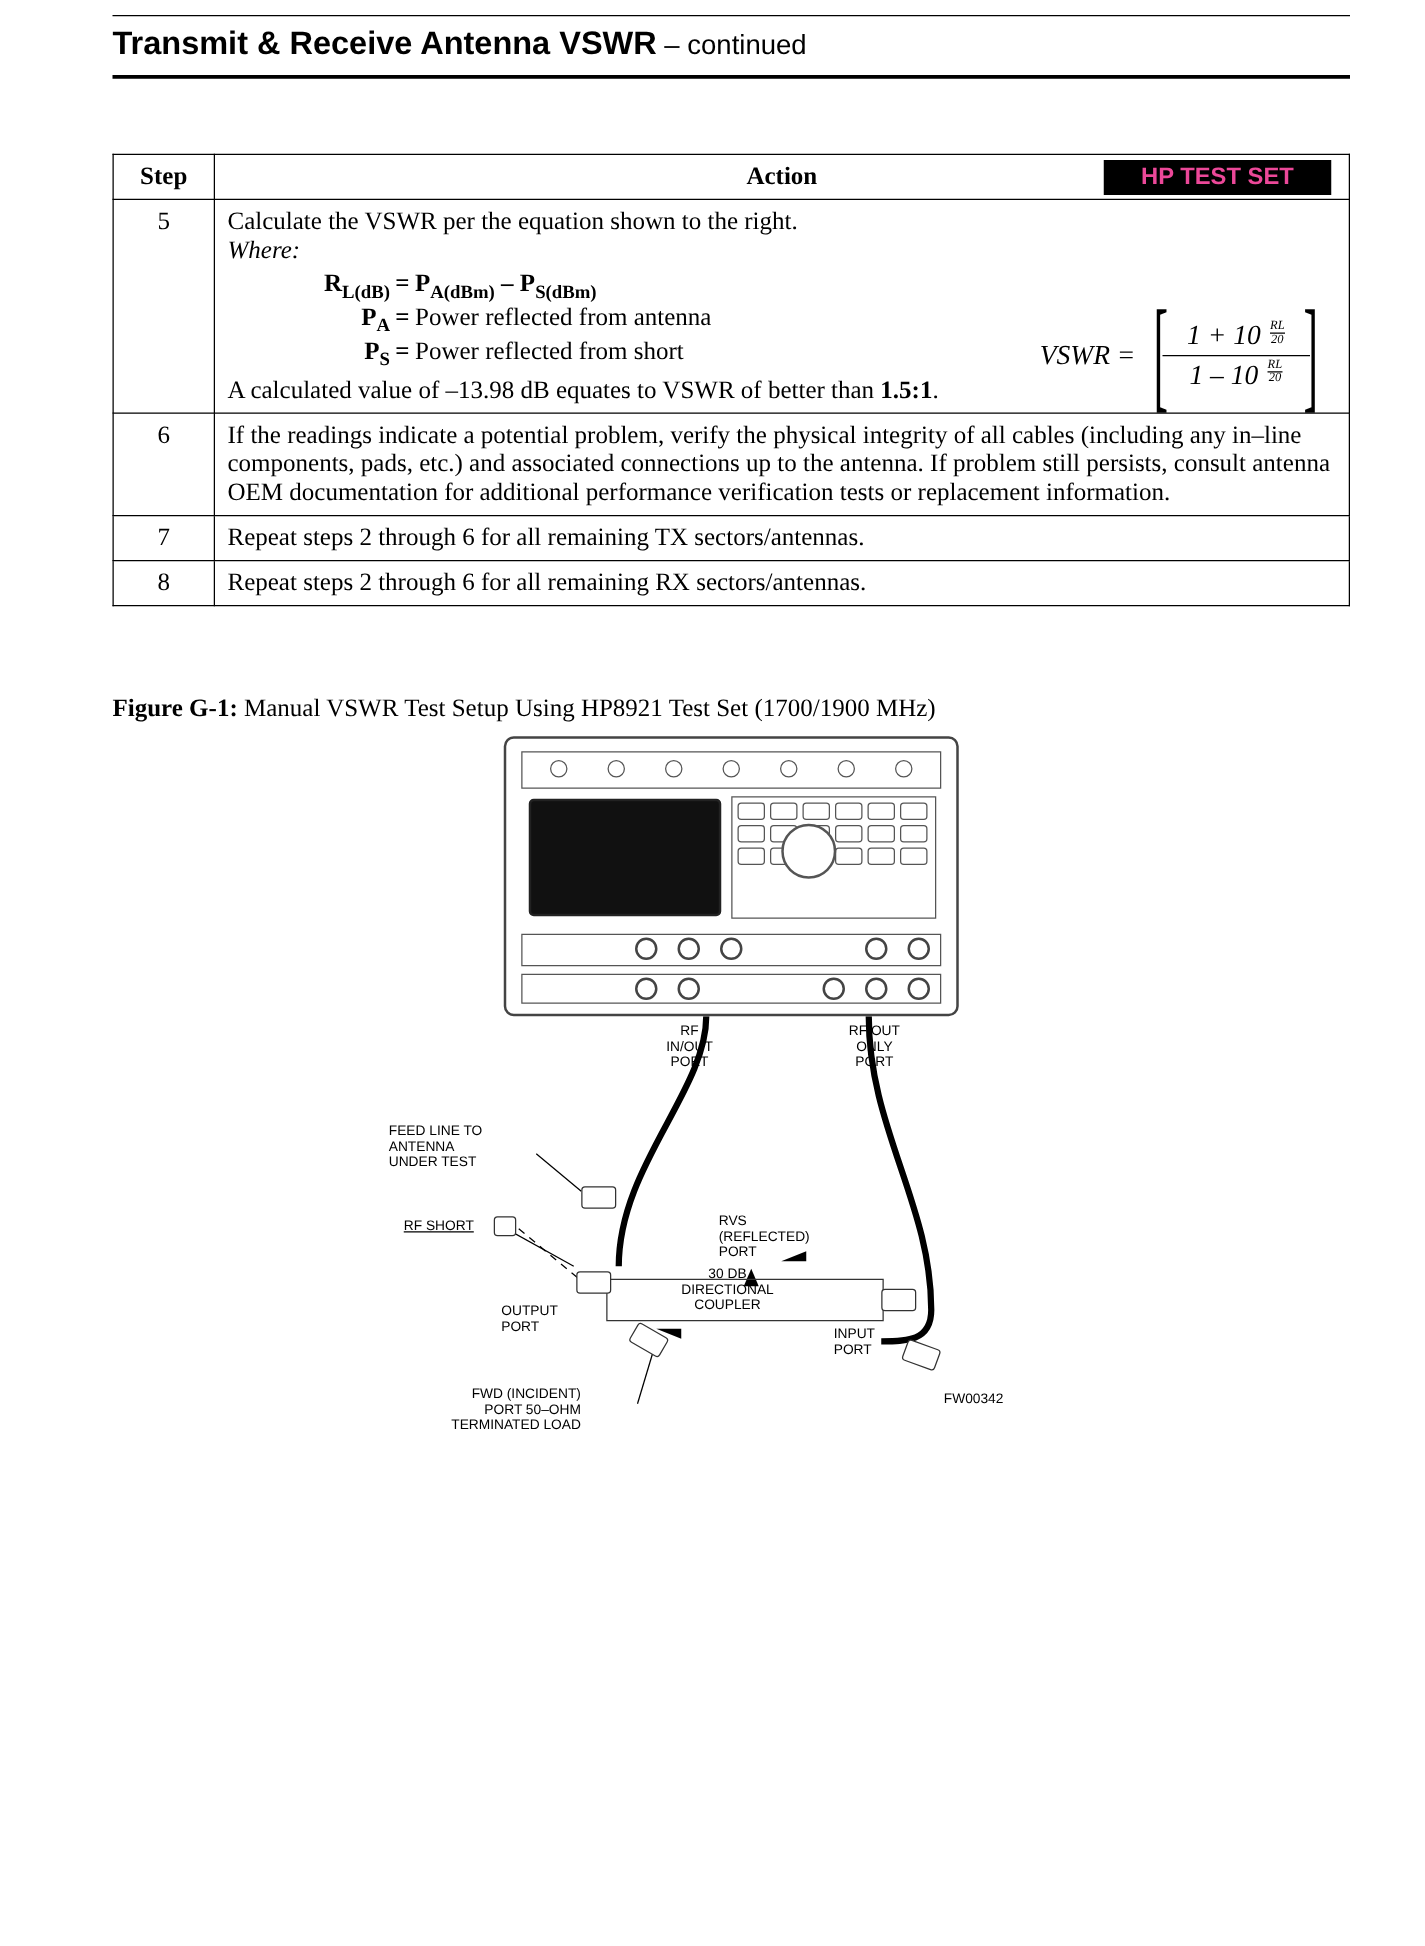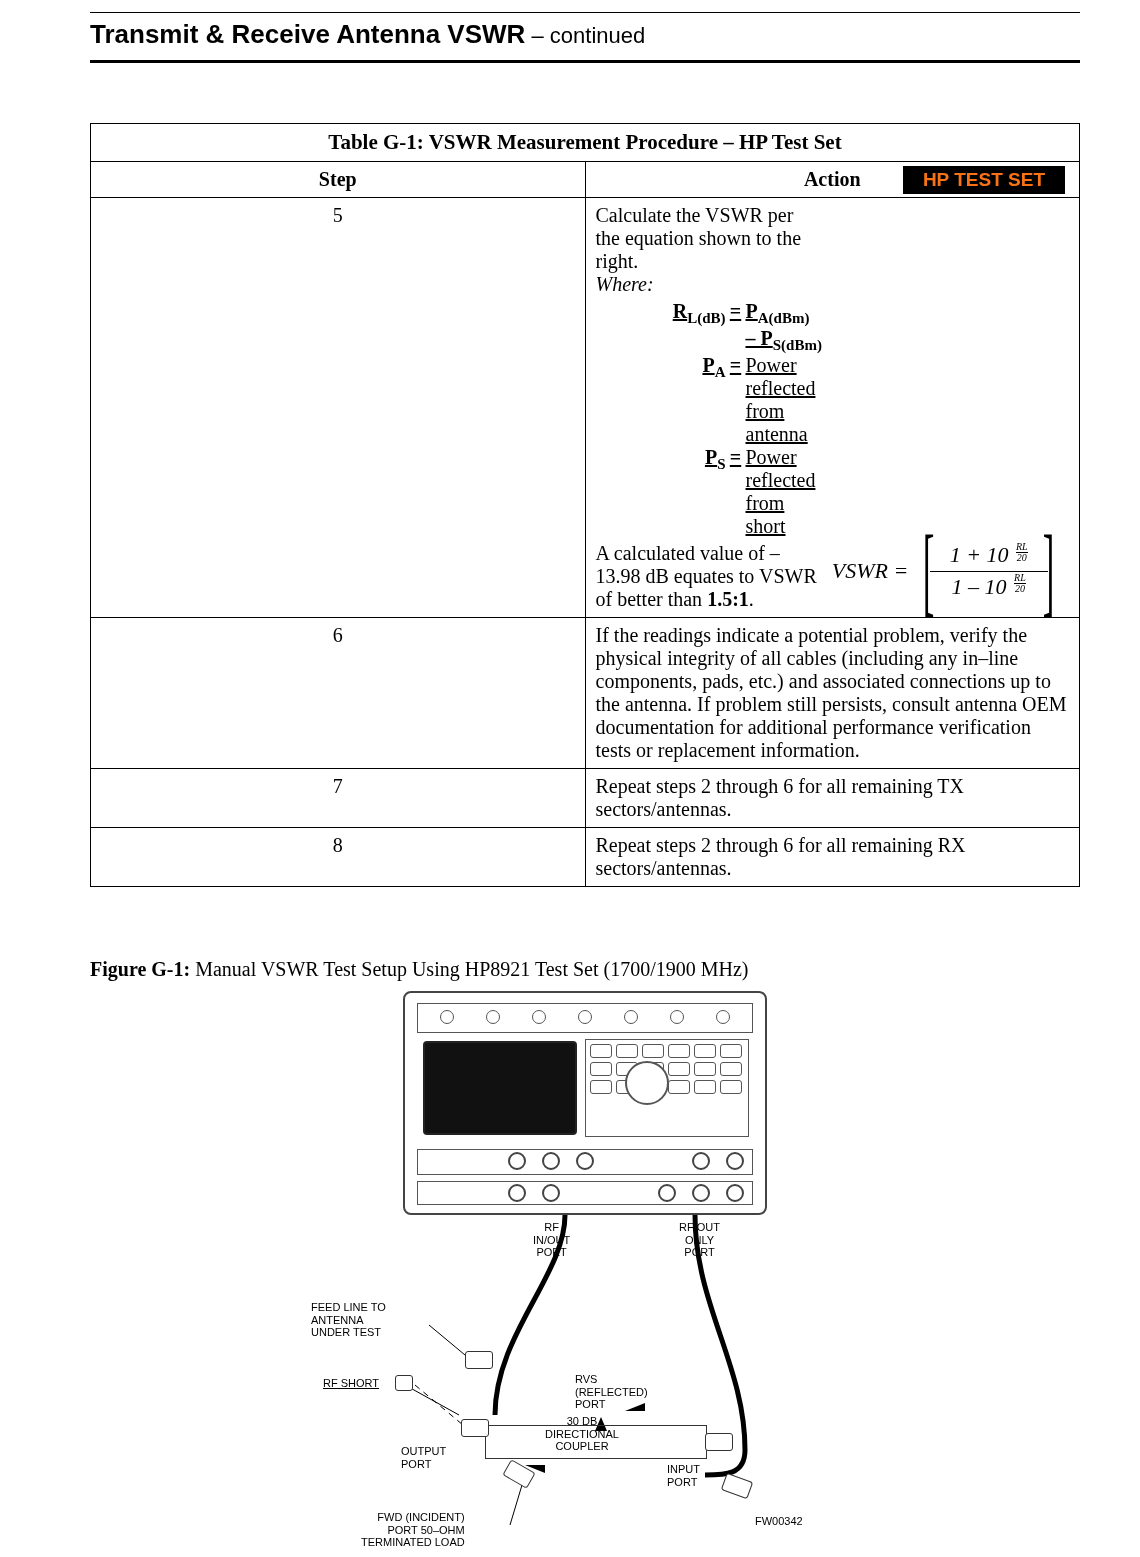--- a/index.html
+++ b/index.html
@@ -66,43 +66,43 @@
     text-align: center;
     font-weight: bold;
     position: relative;
     margin-top: 15px;
   }
   .hp-badge {
     position: absolute;
     right: 14px;
     top: 4px;
     background: #000;
-    color: #f97316;
+    color: #ec4899;
     font-family: Arial, Helvetica, sans-serif;
     font-weight: bold;
     font-size: 19px;
-    padding: 3px 20px;
+    padding: 3px 30px;
   }
   .action-cell {
     position: relative;
   }
   .step5-body {
     display: flex;
     align-items: flex-end;
     gap: 3px;
   }
   .step5-text {
     flex: 1 1 auto;
   }
   .where-line { font-style: italic; }
   .defs {
     margin: 4px 0 4px 40px;
     font-size: 20px;
   }
-  .defs .row { display: flex; text-decoration: underline; }
+  .defs .row { display: flex; }
   .defs .lhs { width: 90px; text-align: right; font-weight: bold; }
   .defs .eq  { width: 20px; text-align: center; }
   .defs .rhs { flex: 1; }
   .sub { font-size: 0.75em; vertical-align: sub; }
   .vswr-eq {
     flex: 0 0 240px;
     font-style: italic;
     font-family: "Times New Roman", serif;
     font-size: 22px;
     display: flex;
@@ -190,23 +190,20 @@
 
 <div class="page">
 
   <div class="rule-top"></div>
   <div class="header-line">
     <span class="header-title">Transmit &amp; Receive Antenna VSWR</span><span class="header-sub"> – continued</span>
   </div>
 
   <table class="proc">
     <tbody>
-        <tr class="title-row">
-      <td colspan="2">Table G-1: VSWR Measurement Procedure – HP Test Set</td>
-    </tr>
     <tr class="head-row">
       <td class="step-head">Step</td>
       <td class="action-head">
         <span>Action</span>
         <span class="hp-badge">HP TEST SET</span>
       </td>
     </tr>
 
     <tr>
       <td class="step-col">5</td>

